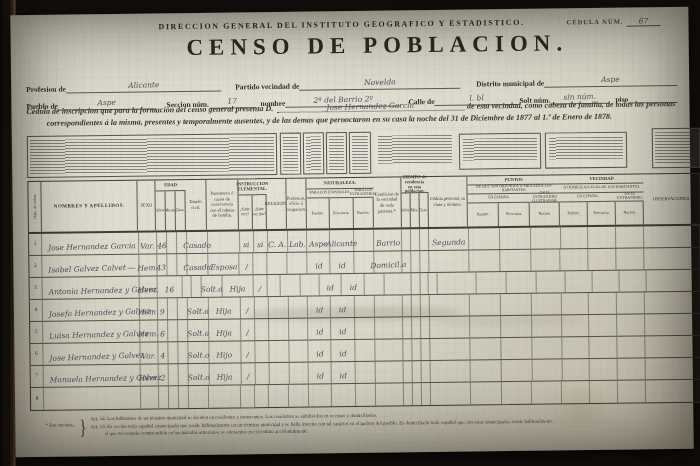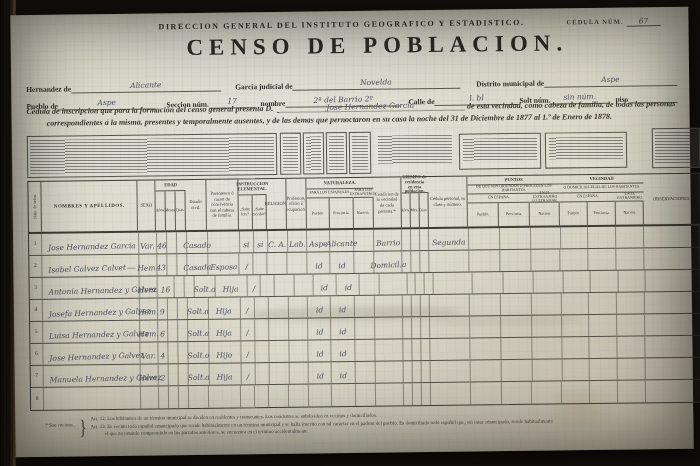--- a/index.html
+++ b/index.html
@@ -124,25 +124,25 @@
       <span class="cedula">
         <span class="cedula-label">CÉDULA NÚM.</span>
         <span class="cedula-val hw">67</span>
       </span>
     </div>
 
     <div class="title">CENSO DE POBLACION.</div>
 
     <div class="frow frow1">
       <span class="fitem" style="width:195px;">
-        <span class="flabel">Hernandez de</span>
+        <span class="flabel">Profesion de</span>
         <span class="fill"><span class="hw">Alicante</span></span>
       </span>
       <span class="fitem" style="width:225px;margin-left:14px;">
-        <span class="flabel">Garcia judicial de</span>
+        <span class="flabel">Partido vecindad de</span>
         <span class="fill"><span class="hw">Novelda</span></span>
       </span>
       <span class="fitem" style="flex:1;margin-left:16px;">
         <span class="flabel">Distrito municipal de</span>
         <span class="fill"><span class="hw">Aspe</span></span>
       </span>
     </div>
 
     <div class="frow frow2">
       <span class="fitem" style="width:130px;">
@@ -427,21 +427,21 @@
             <div class="tcell" style="width: 13px;">
               <span class="pnum">3</span>
             </div>
             <div class="tcell cn" style="width: 97px;">
               <span class="hw">Antonia Hernandez y Galvez</span>
               <span class="tail"></span>
             </div>
             <div class="tcell" style="width: 18px;">
               <span class="hw">Hem.</span>
             </div>
-            <div class="tcell" style="width: 18px;">
+            <div class="tcell" style="width: 26px;">
               <span class="hw">16</span>
             </div>
             <div class="tcell" style="width: 10px;"></div>
             <div class="tcell" style="width: 10px;"></div>
             <div class="tcell" style="width: 21px;">
               <span class="hw">Solt.a</span>
             </div>
             <div class="tcell" style="width: 32px;">
               <span class="hw">Hija</span>
             </div>

